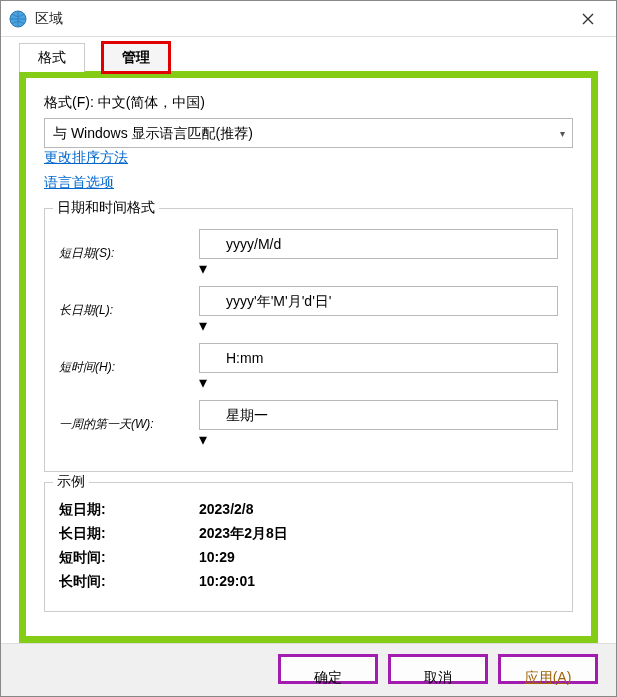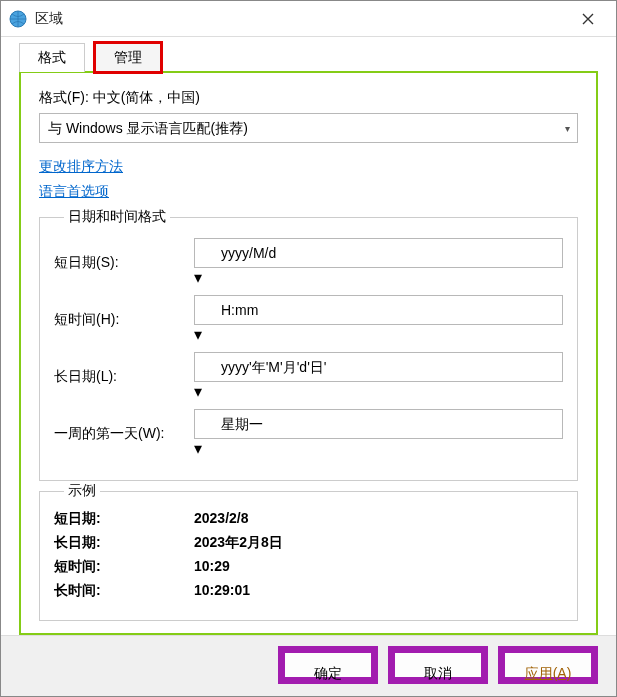--- a/index.html
+++ b/index.html
@@ -46,65 +46,65 @@
       display: flex;
       align-items: center;
       justify-content: center;
       cursor: pointer;
     }
     .tabs-row {
       display: flex;
       align-items: flex-end;
       height: 34px;
       padding: 6px 18px 0 18px;
-      gap: 10px;
+      gap: 18px;
       position: relative;
     }
     .tab {
       padding: 5px 18px 5px 18px;
       font-size: 14px;
       border: 1px solid #ccc;
       border-bottom: none;
       background: #fff;
       position: relative;
       top: 1px;
       cursor: pointer;
     }
     .tab.inactive {
       background: #f5f5f5;
     }
     .tab.highlighted {
       outline: 3px solid #e00000;
       outline-offset: -1px;
+      font-weight: bold;
     }
     .tab-content-border {
       flex: 1;
       margin: 0 18px 0 18px;
-      border: 2px solid #84cc16;
+      border: 7px solid #84cc16;
       background: #fff;
       padding: 16px 18px 12px 18px;
       overflow: hidden;
     }
     .label-row {
       font-size: 14px;
       margin-bottom: 6px;
     }
     .format-select {
       width: 100%;
       height: 30px;
       font-size: 14px;
       border: 1px solid #b8b8b8;
       background: #fff;
       padding: 0 24px 0 8px;
       appearance: none;
       position: relative;
     }
     .select-wrap {
       position: relative;
-      margin-bottom: 14px;
     }
     .select-wrap .chevron {
       position: absolute;
       right: 8px;
       top: 50%;
       transform: translateY(-50%);
       pointer-events: none;
       font-size: 10px;
       color: #555;
     }
@@ -119,33 +119,34 @@
     }
     .groupbox {
       border: 1px solid #ccc;
       margin-top: 10px;
       padding: 12px 14px 14px 14px;
       position: relative;
     }
     .groupbox .legend {
       position: absolute;
       top: -10px;
-      left: 24px;
+      left: 8px;
       background: #fff;
       padding: 0 4px;
       font-size: 14px;
     }
     .field-row {
       display: flex;
       align-items: center;
       margin: 8px 0;
     }
     .field-row .flabel {
       width: 140px;
-      font-size: 14px;
+      font-size: 12px;
+      font-style: italic;
     }
     .field-row .fselect-wrap {
       flex: 1;
       position: relative;
     }
     .fselect {
       width: 100%;
       height: 30px;
       font-size: 14px;
       border: 1px solid #b8b8b8;
@@ -159,21 +160,21 @@
       margin: 6px 0;
       font-weight: bold;
     }
     .example-row .elabel {
       width: 140px;
     }
     .winbtn {
       min-width: 100px;
       height: 30px;
       font-size: 14px;
-      border: 7px solid #a21caf;
+      border: 3px solid #a21caf;
       background: #fdfdfd;
       cursor: pointer;
       padding: 12px 14px;
     }
     .winbtn:disabled {
       color: #a16207;
       cursor: default;
       text-decoration: underline;
     }
     .bottom-buttons {
@@ -229,31 +230,31 @@
 
       <div class="field-row">
         <div class="flabel">短日期(S):</div>
         <div class="fselect-wrap">
           <select class="fselect"><option>yyyy/M/d</option></select>
           <span class="chevron">▾</span>
         </div>
       </div>
 
       <div class="field-row">
+        <div class="flabel">长日期(L):</div>
+        <div class="fselect-wrap">
+          <select class="fselect"><option>yyyy'年'M'月'd'日'</option></select>
+          <span class="chevron">▾</span>
+        </div>
+      </div>
+
+      <div class="field-row">
         <div class="flabel">短时间(H):</div>
         <div class="fselect-wrap">
           <select class="fselect"><option>H:mm</option></select>
-          <span class="chevron">▾</span>
-        </div>
-      </div>
-
-      <div class="field-row">
-        <div class="flabel">长日期(L):</div>
-        <div class="fselect-wrap">
-          <select class="fselect"><option>yyyy'年'M'月'd'日'</option></select>
           <span class="chevron">▾</span>
         </div>
       </div>
 
 
       <div class="field-row">
         <div class="flabel">一周的第一天(W):</div>
         <div class="fselect-wrap">
           <select class="fselect"><option>星期一</option></select>
           <span class="chevron">▾</span>

